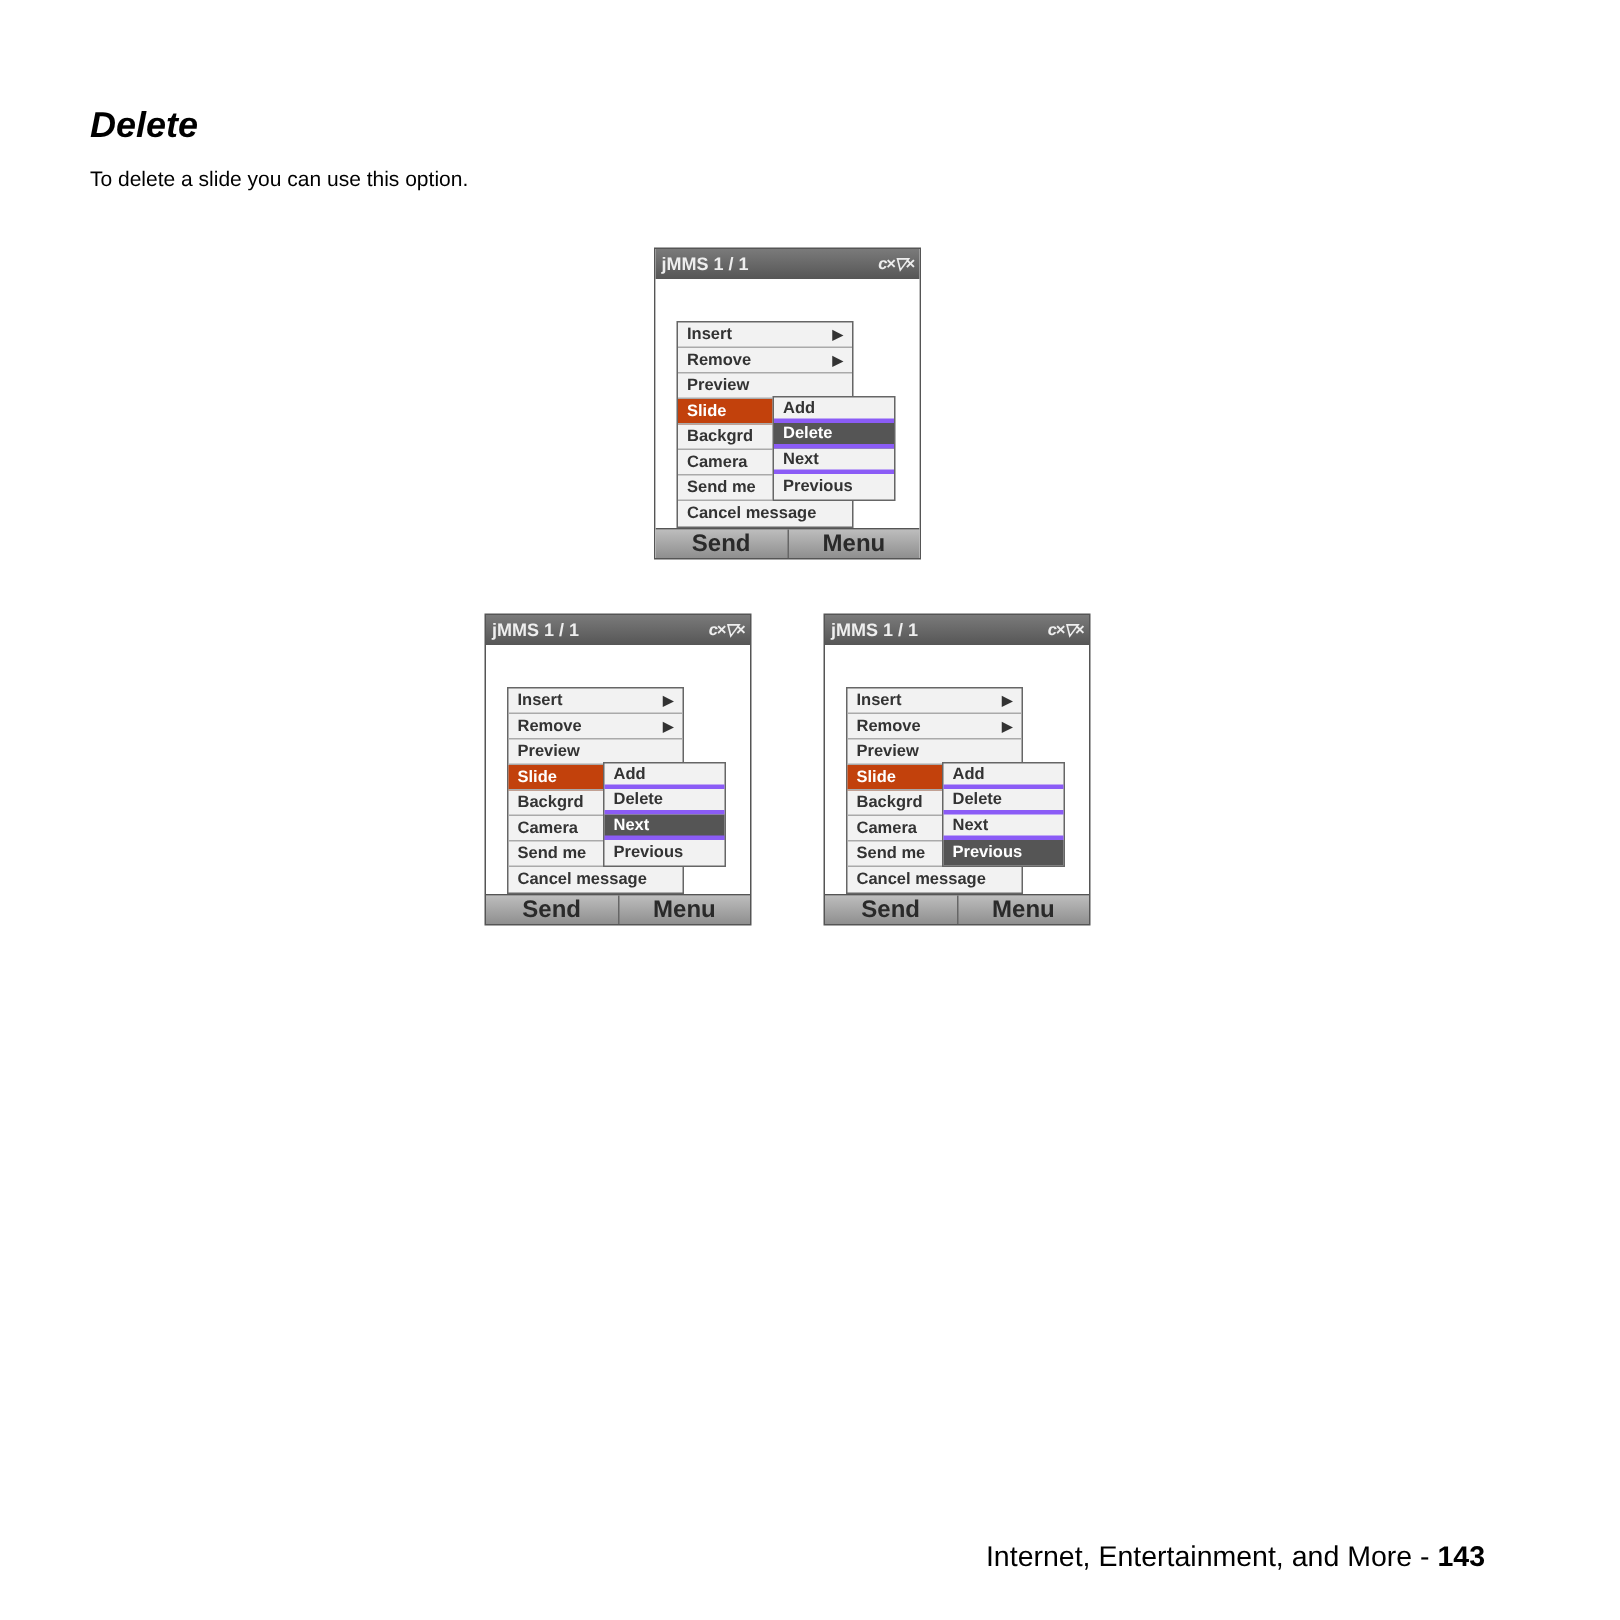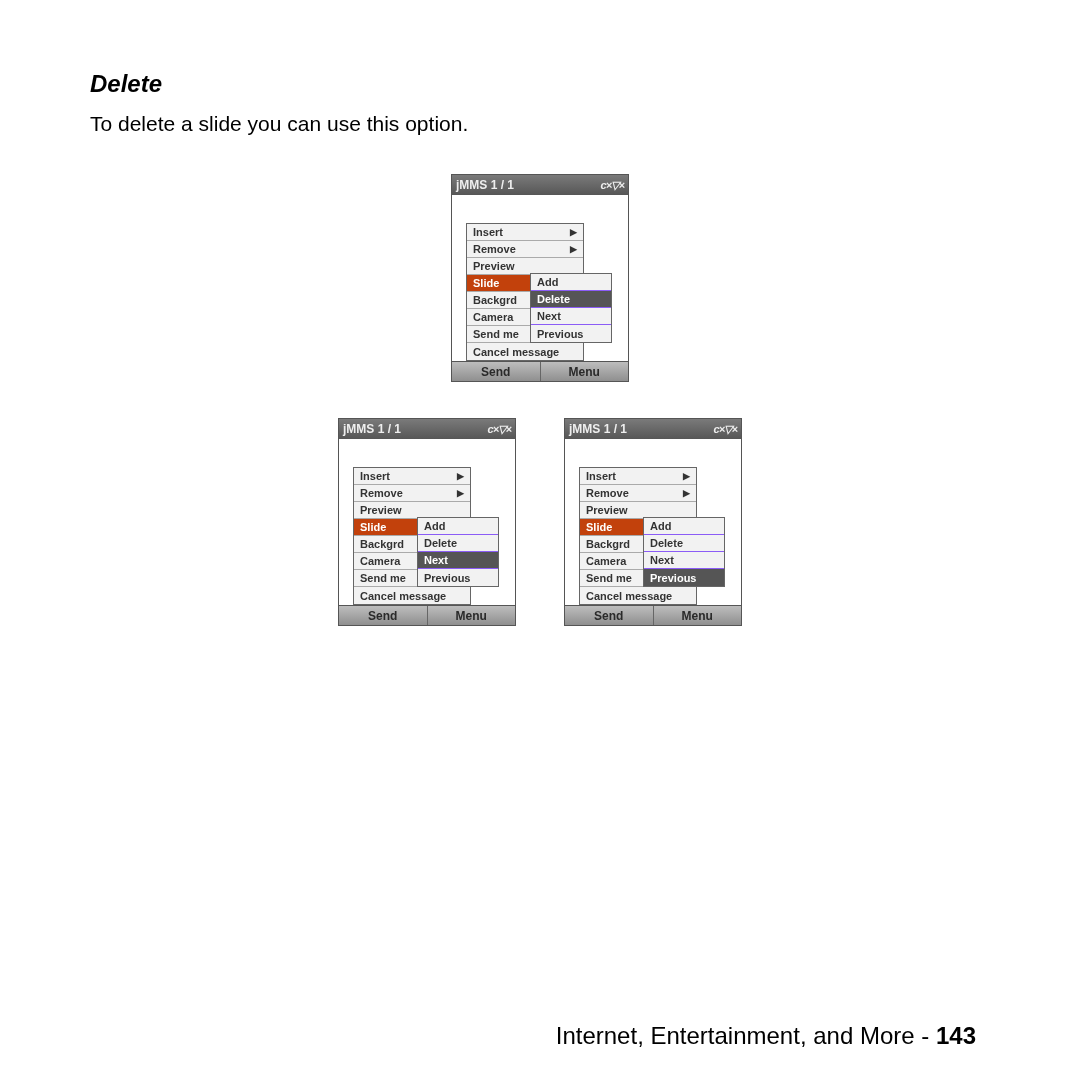--- a/index.html
+++ b/index.html
@@ -7,30 +7,30 @@
     margin: 0;
     padding: 0;
     width: 1080px;
     height: 1080px;
     background: #ffffff;
     font-family: Arial, Helvetica, sans-serif;
     color: #000;
     position: relative;
   }
   .page {
-    padding: 70px 90px 40px 90px;
+    padding: 70px 90px 40px 60px;
   }
   h3.section {
     font-style: italic;
     font-weight: bold;
     font-size: 24px;
     margin: 0 0 12px 0;
   }
   p.body {
-    font-size: 21px;
+    font-size: 14px;
     margin: 0 0 36px 0;
     line-height: 1.35;
   }
   .bold { font-weight: bold; }
   .phone-row {
     display: flex;
     justify-content: center;
     gap: 48px;
     margin: 10px 0 36px 0;
   }
@@ -91,21 +91,21 @@
   .submenu {
     position: absolute;
     left: 78px;
     top: 78px;
     width: 82px;
     background: #f2f2f2;
     border: 1px solid #666;
   }
   .submenu .s-item {
     padding: 2px 6px;
-    border-bottom: 1px solid #8b5cf6;
+    border-bottom: 3px solid #8b5cf6;
     font-weight: bold;
     color: #333;
     font-size: 11px;
     height: 17px;
     display:flex; align-items:center;
   }
   .submenu .s-item:last-child { border-bottom: none; }
   .submenu .sel {
     background: #555;
     color: #fff;
@@ -116,31 +116,31 @@
     left: 0;
     right: 0;
     height: 20px;
     display: flex;
     background: linear-gradient(#bdbdbd, #8f8f8f);
     border-top: 1px solid #555;
   }
   .softkeys div {
     flex: 1;
     text-align: center;
-    font-size: 12px;
+    font-size: 16px;
     font-weight: bold;
     color: #2a2a2a;
     line-height: 20px;
   }
   .softkeys div:first-child { border-right: 1px solid #666; }
   .footer {
     position: absolute;
     bottom: 30px;
-    right: 104px;
-    font-size: 24px;
+    right: 90px;
+    font-size: 19px;
   }
   .footer .pn { font-weight: bold; }
 </style>
 </head>
 <body>
 
 <div class="page">
   <h3 class="section">Delete</h3>
   <p class="body">To delete a slide you can use this option.</p>
 

